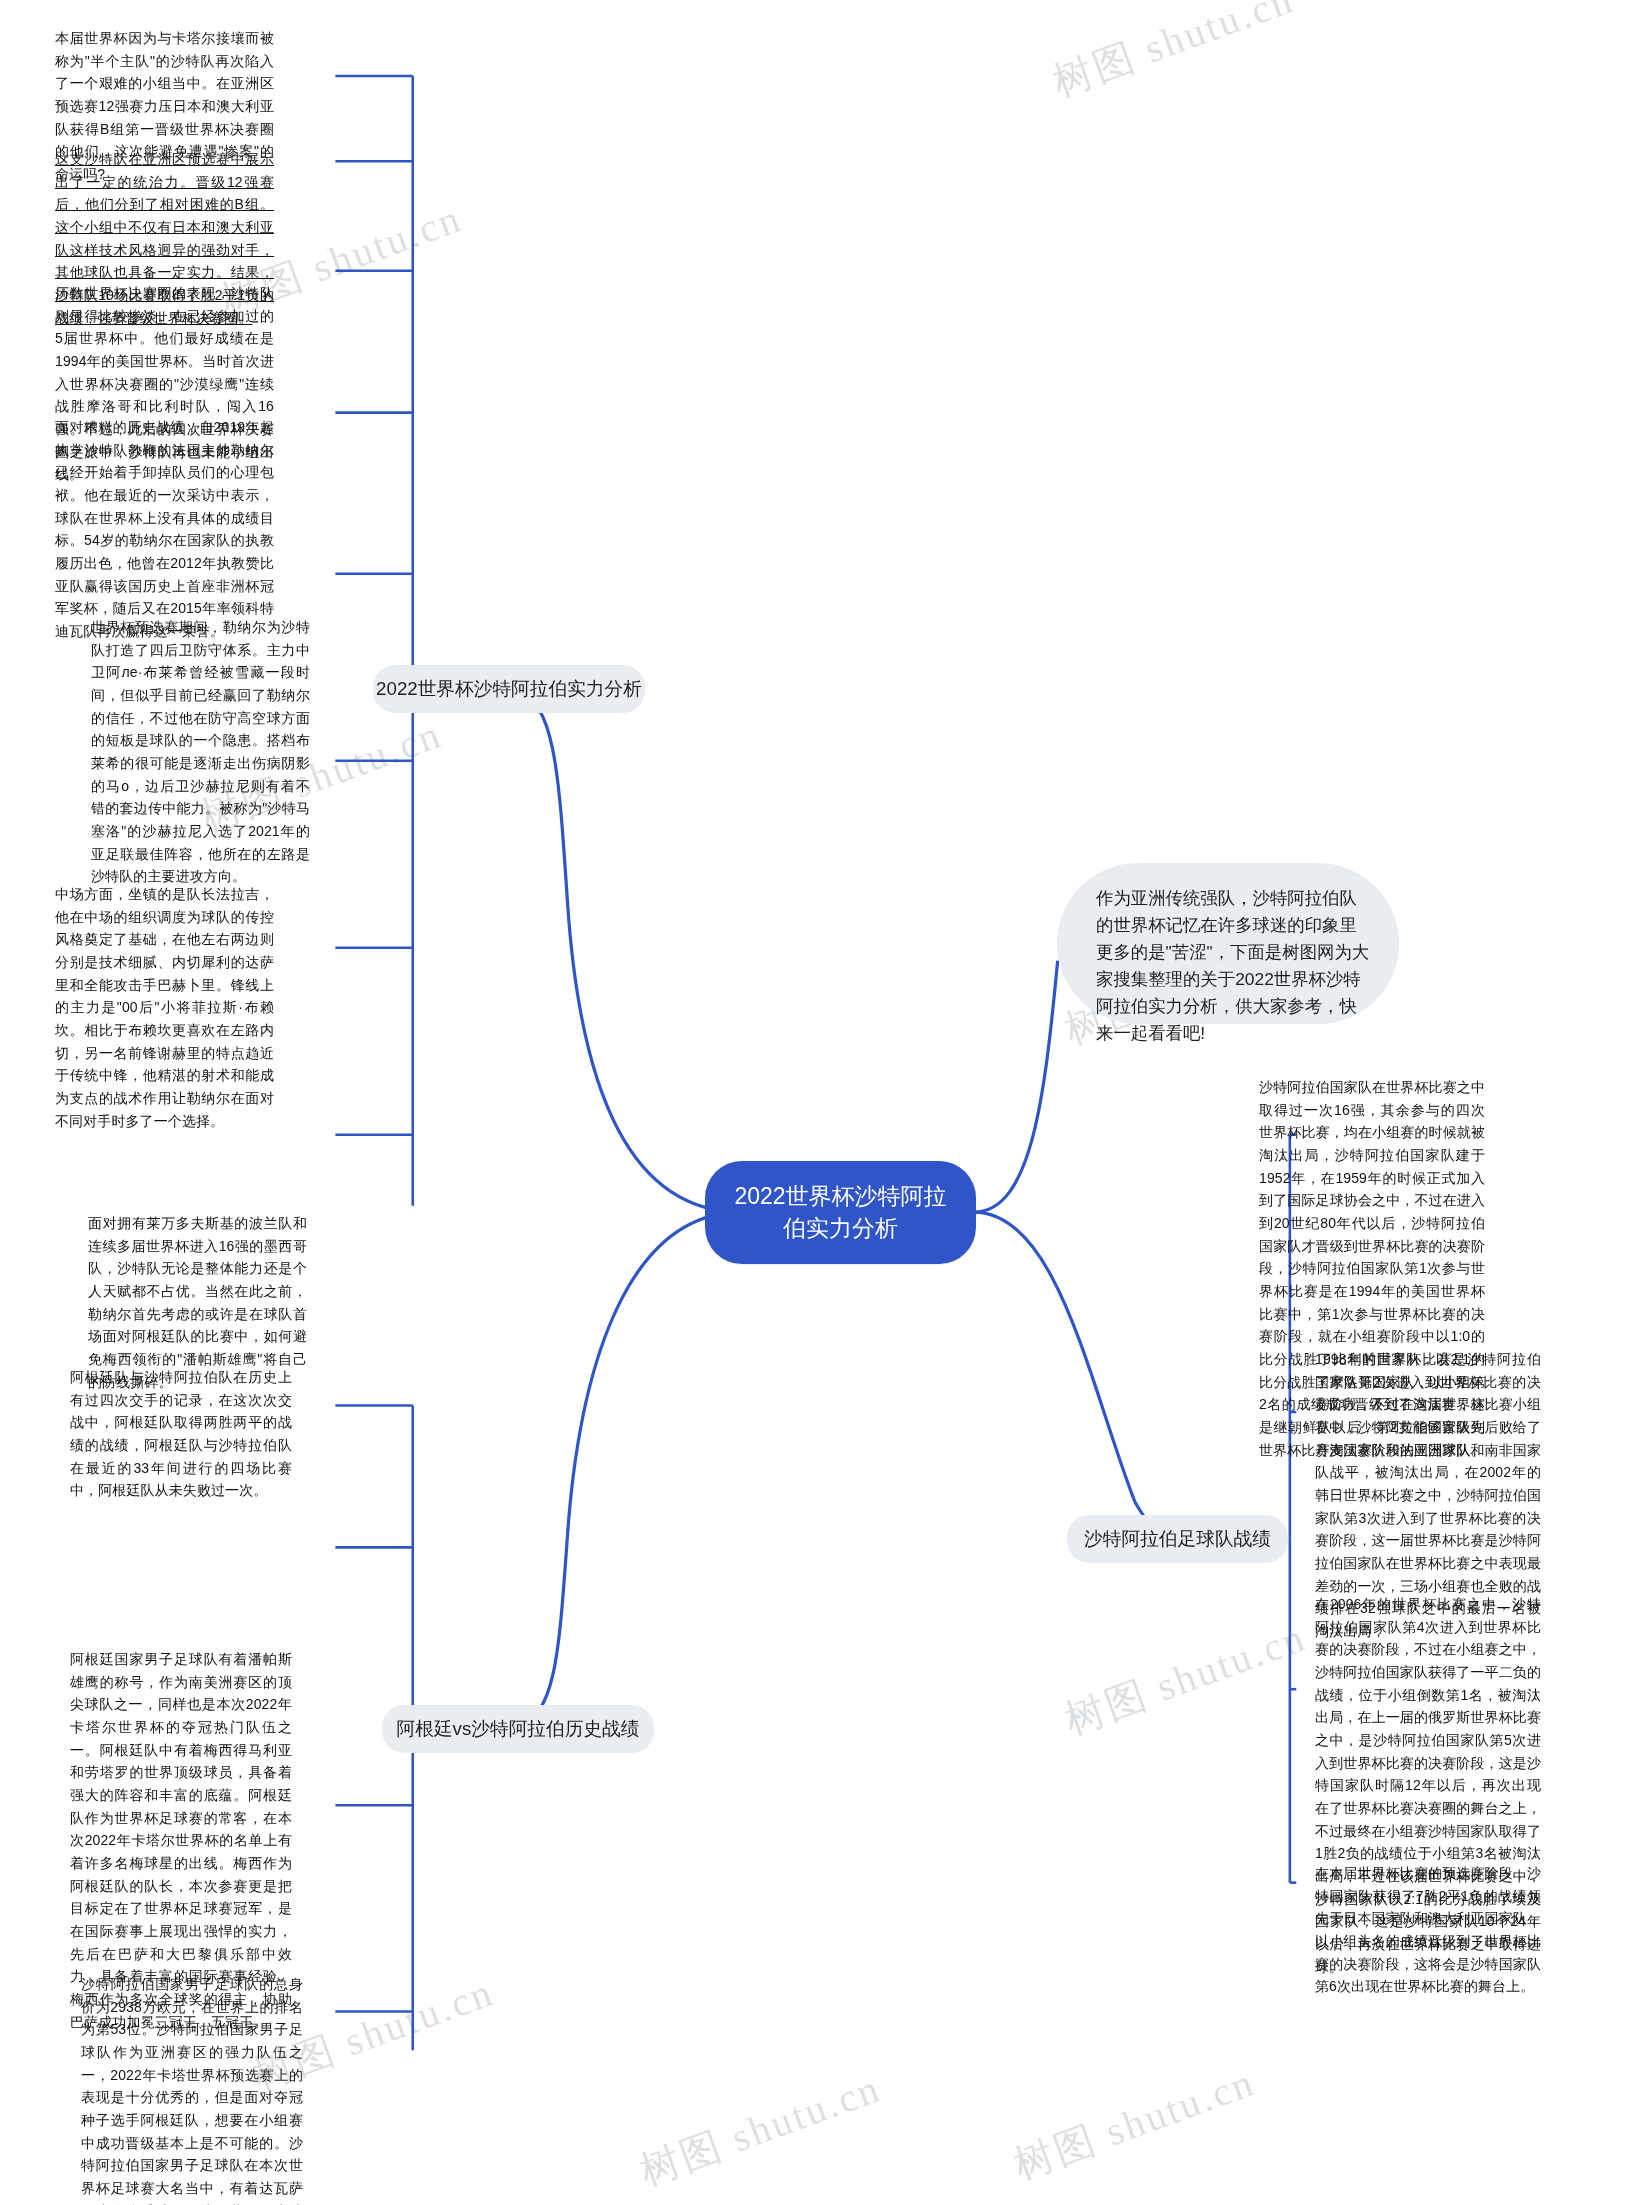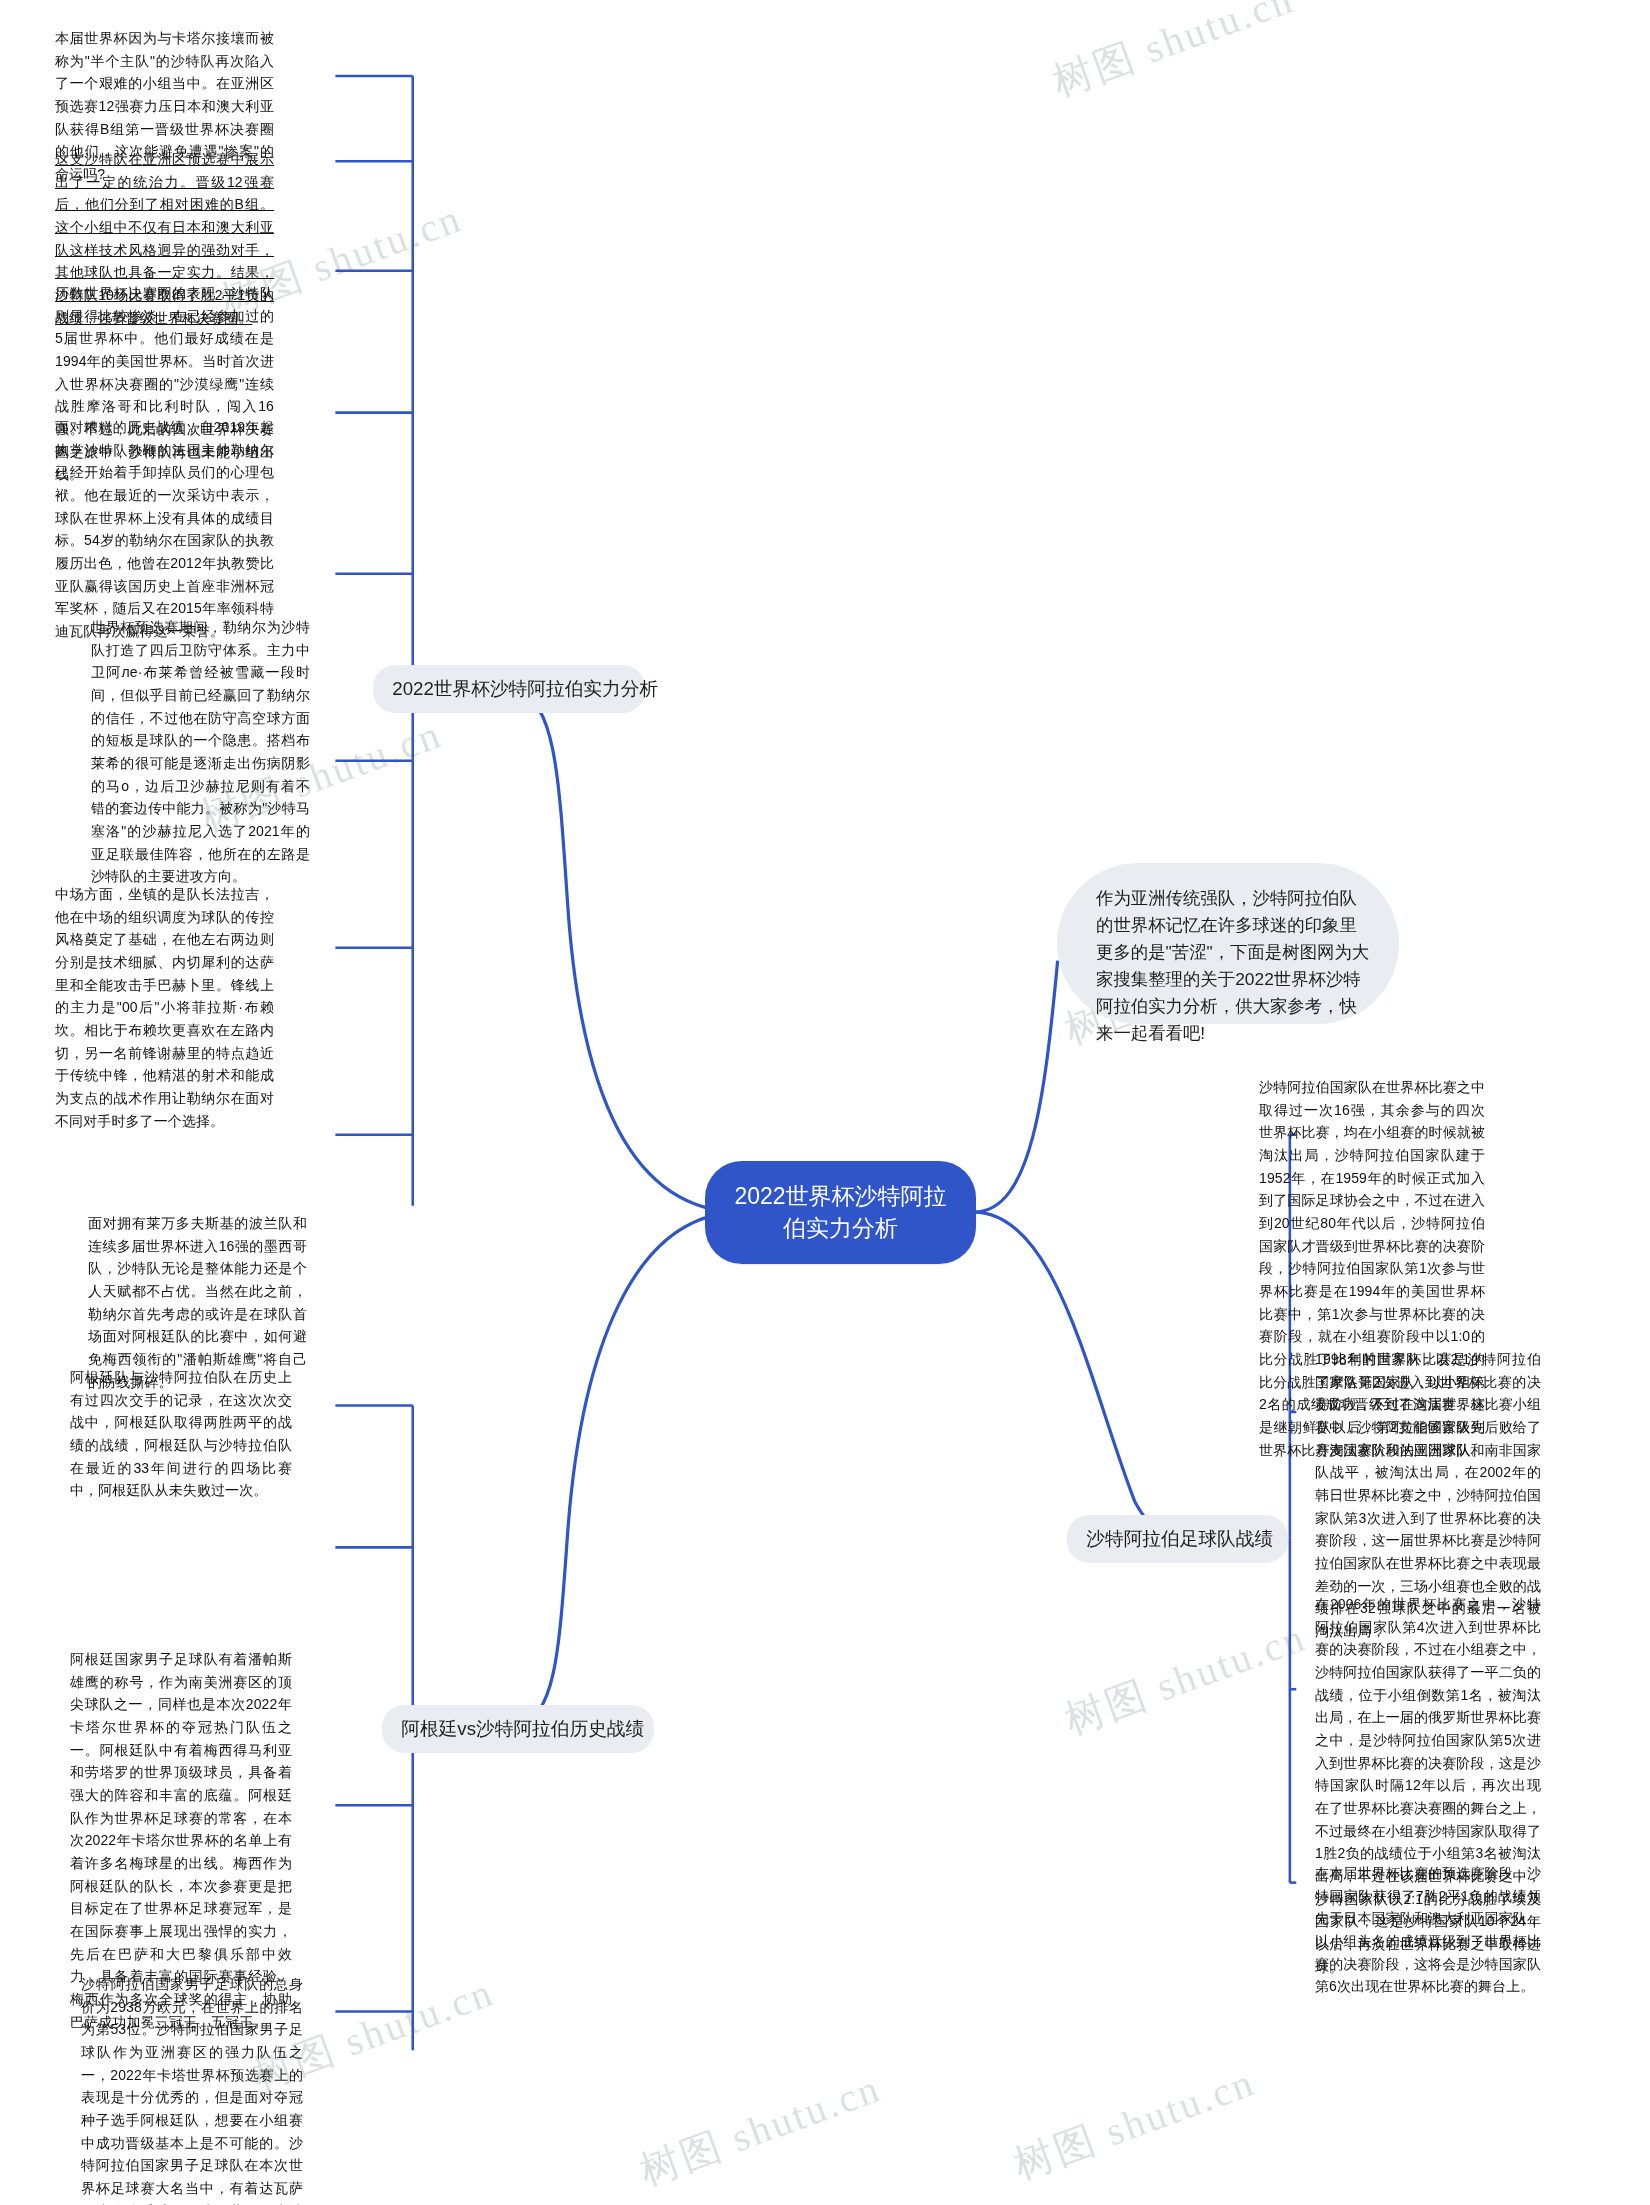--- a/index.html
+++ b/index.html
@@ -29,21 +29,21 @@
     line-height:1.62;
     color:#111;
     text-align:justify;
     letter-spacing:0.1px;
     font-family:"Liberation Sans","DejaVu Sans",sans-serif;
   }
 
   
   .node{
     position:absolute;
-    display:flex;align-items:center;
+    display:flex;align-items:center;justify-content:center;
     box-sizing:border-box;
     text-align:center;
   }
   .node-root{
     background:#2f55c8;
     color:#ffffff;
     border-radius:37px;
     font-size:23px;
     line-height:1.35;
     padding:14px 22px;

